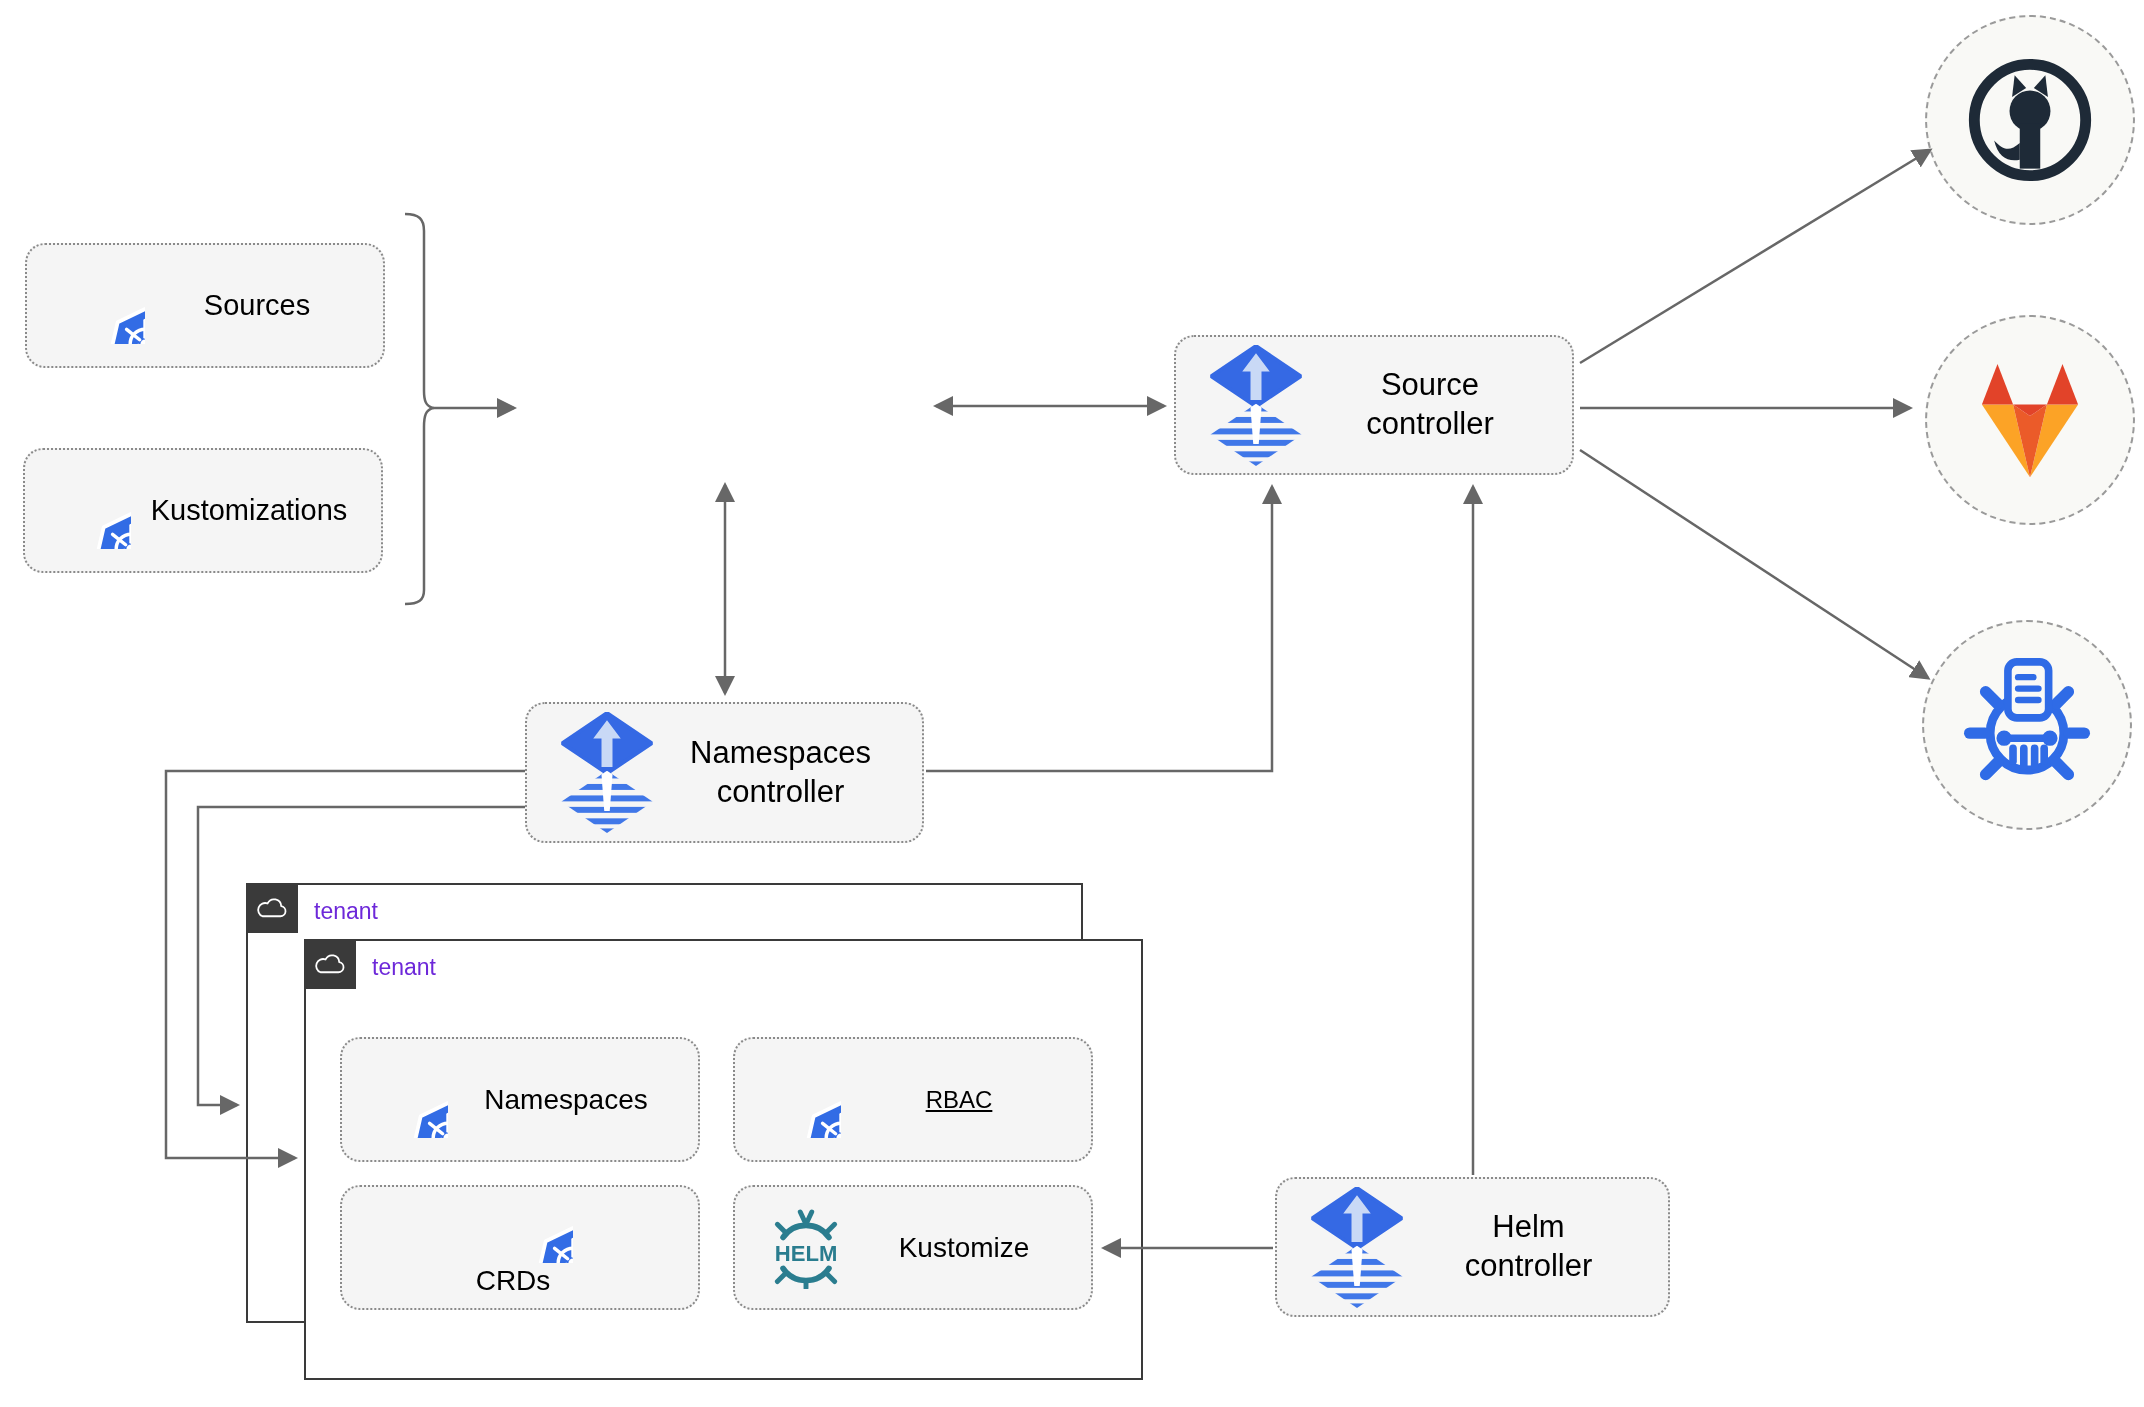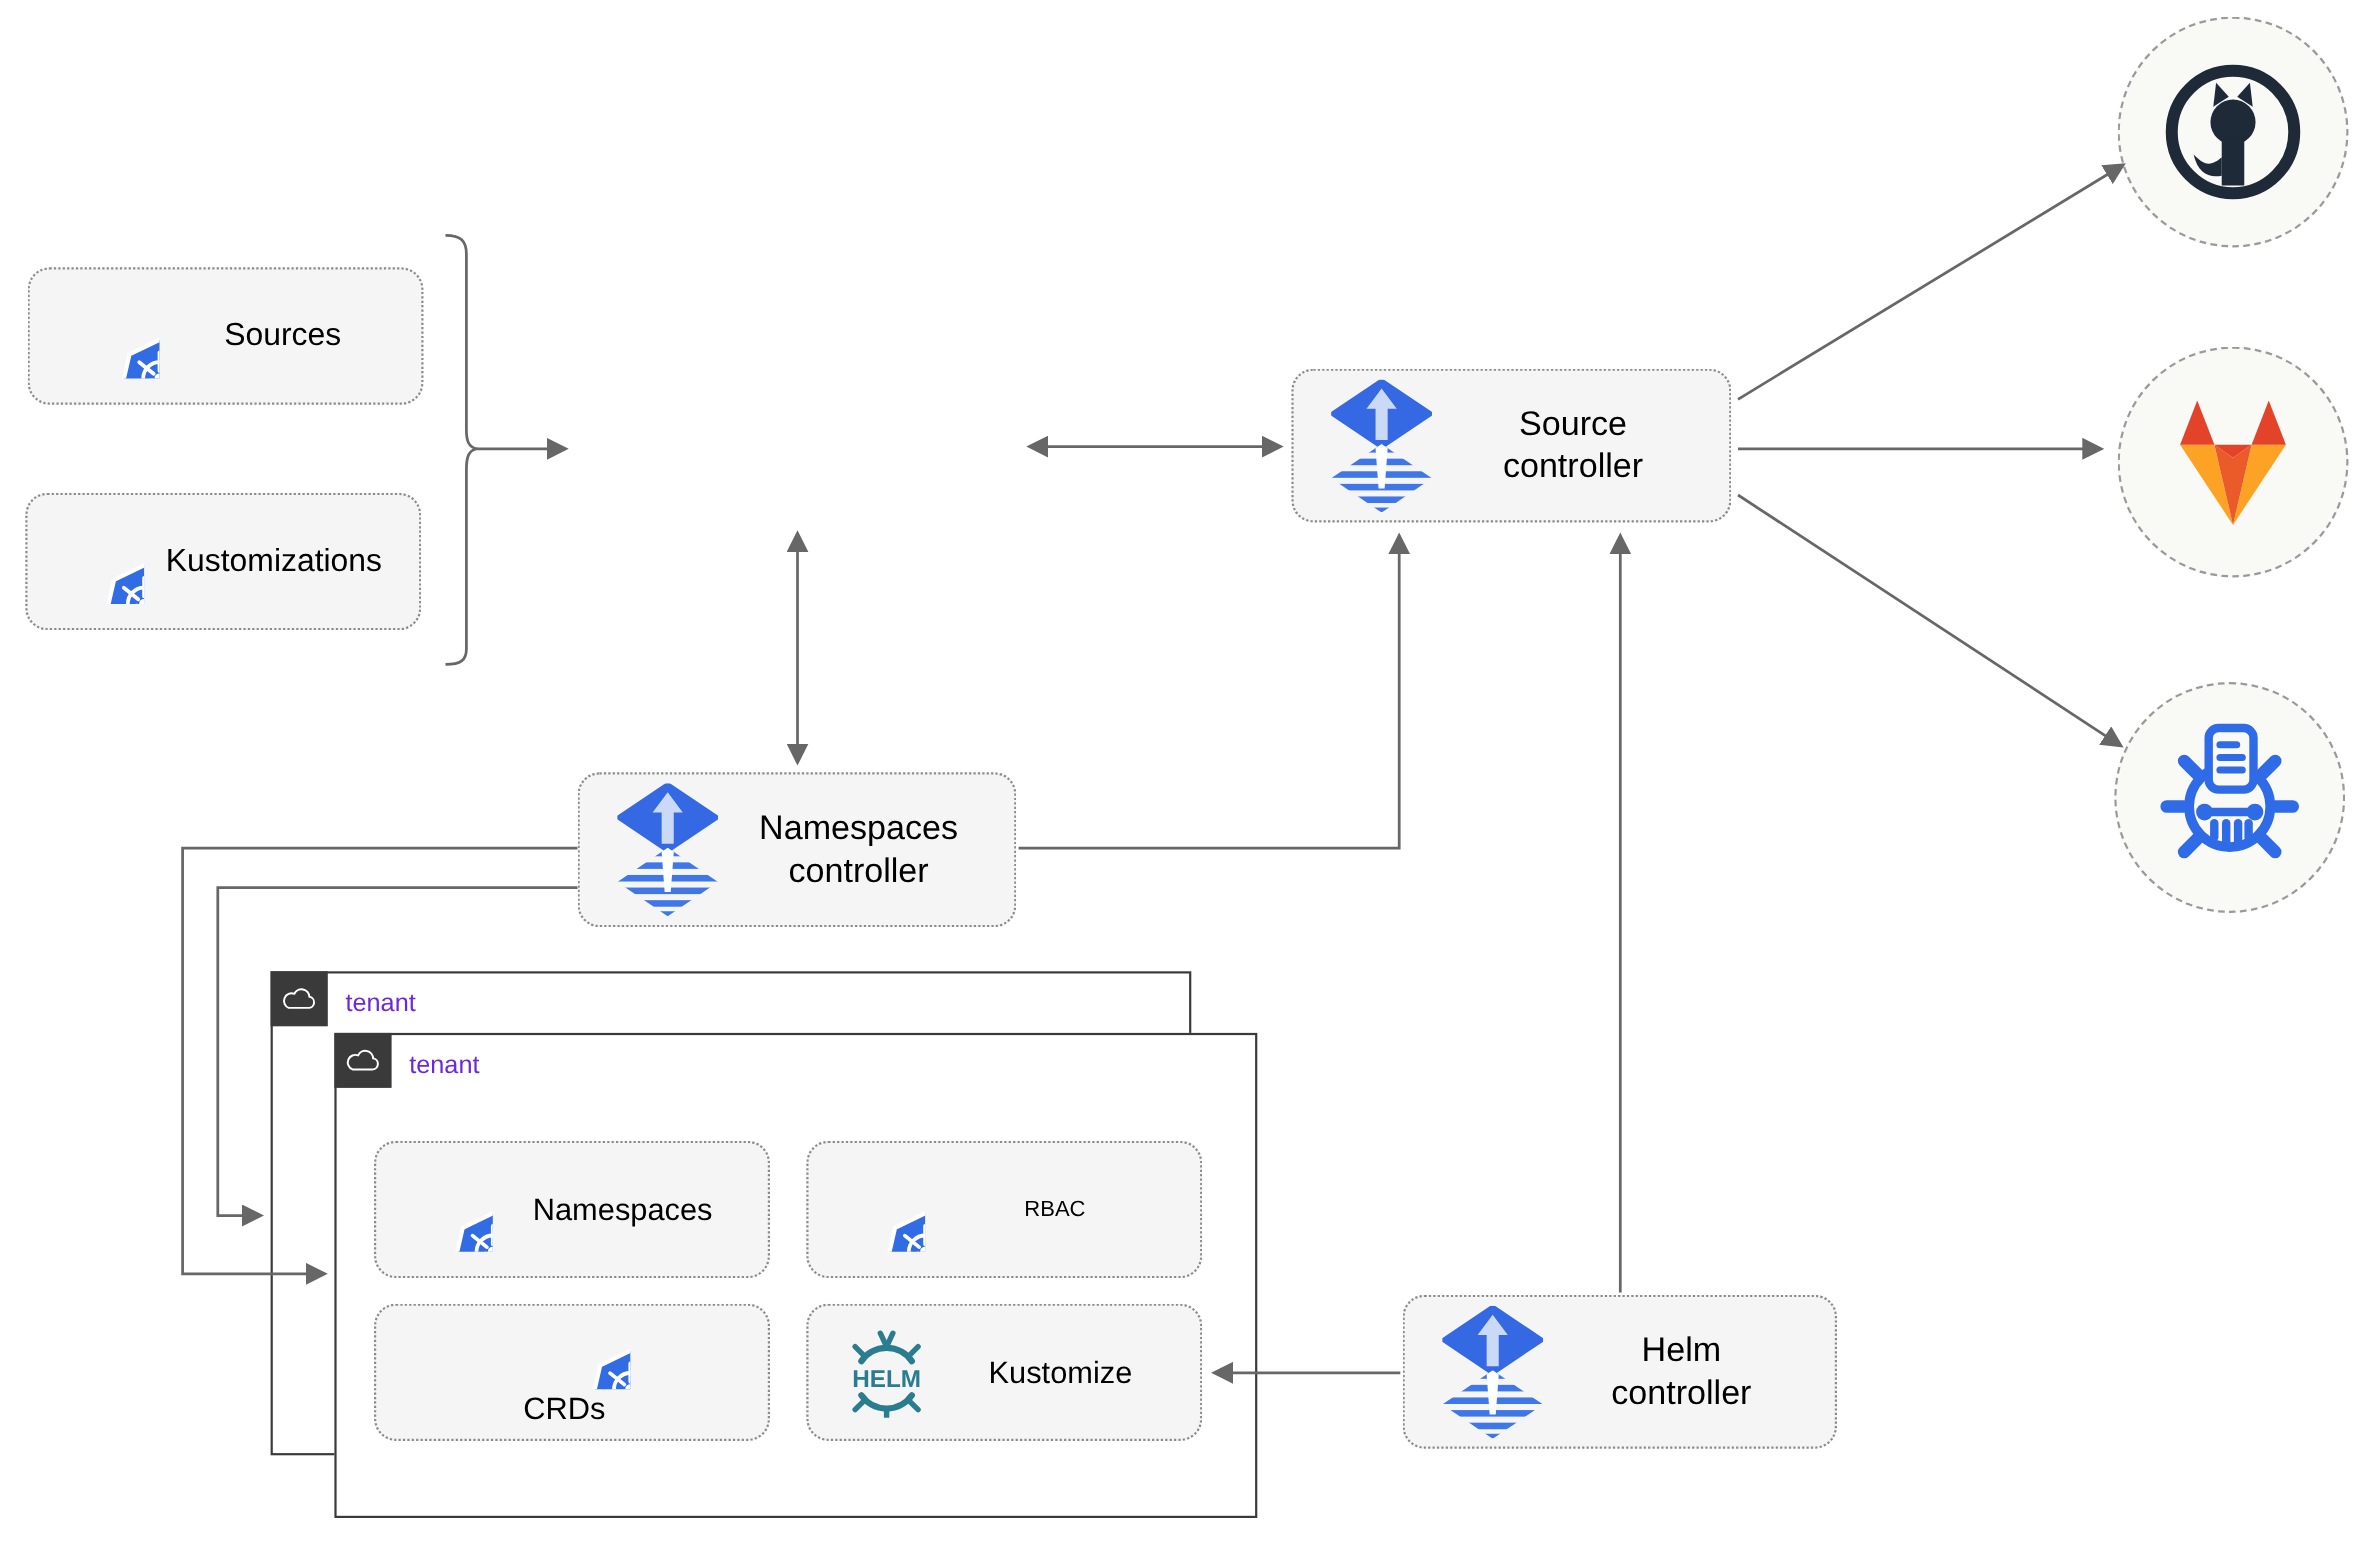--- a/index.html
+++ b/index.html
@@ -248,21 +248,21 @@
     </div>
     <div class="label" style="font-size:28px;">Namespaces</div>
   </div>
 
   <div class="node" style="left:733px;top:1037px;width:360px;height:125px;">
     <div class="icon-wrap" style="margin-left:30px;">
       <svg width="76" height="76" viewBox="-50 -50 100 100">
           <use href="#icon-k8s"></use>
         </svg>
     </div>
-    <div class="label" style="font-size:20px;">RBAC</div>
+    <div class="label" style="font-size:24px;text-decoration:underline;">RBAC</div>
   </div>
 
   <div class="node" style="left:340px;top:1185px;width:360px;height:125px;flex-direction:column;">
     <div class="icon-wrap" style="margin-left:30px;">
       <svg width="76" height="76" viewBox="-50 -50 100 100">
           <use href="#icon-k8s"></use>
         </svg>
     </div>
     <div class="label" style="font-size:28px;">CRDs</div>
   </div>

